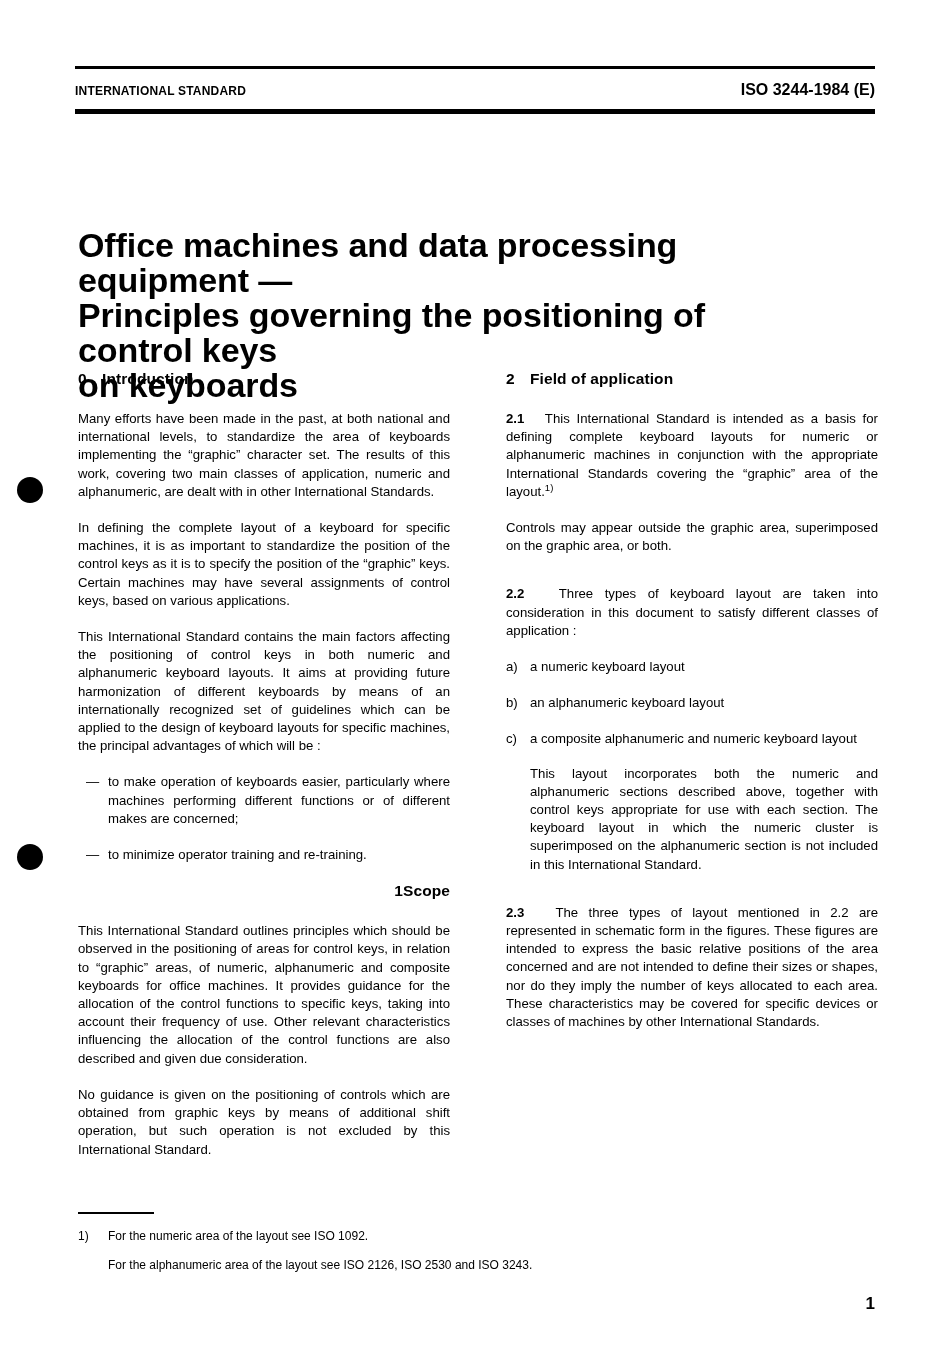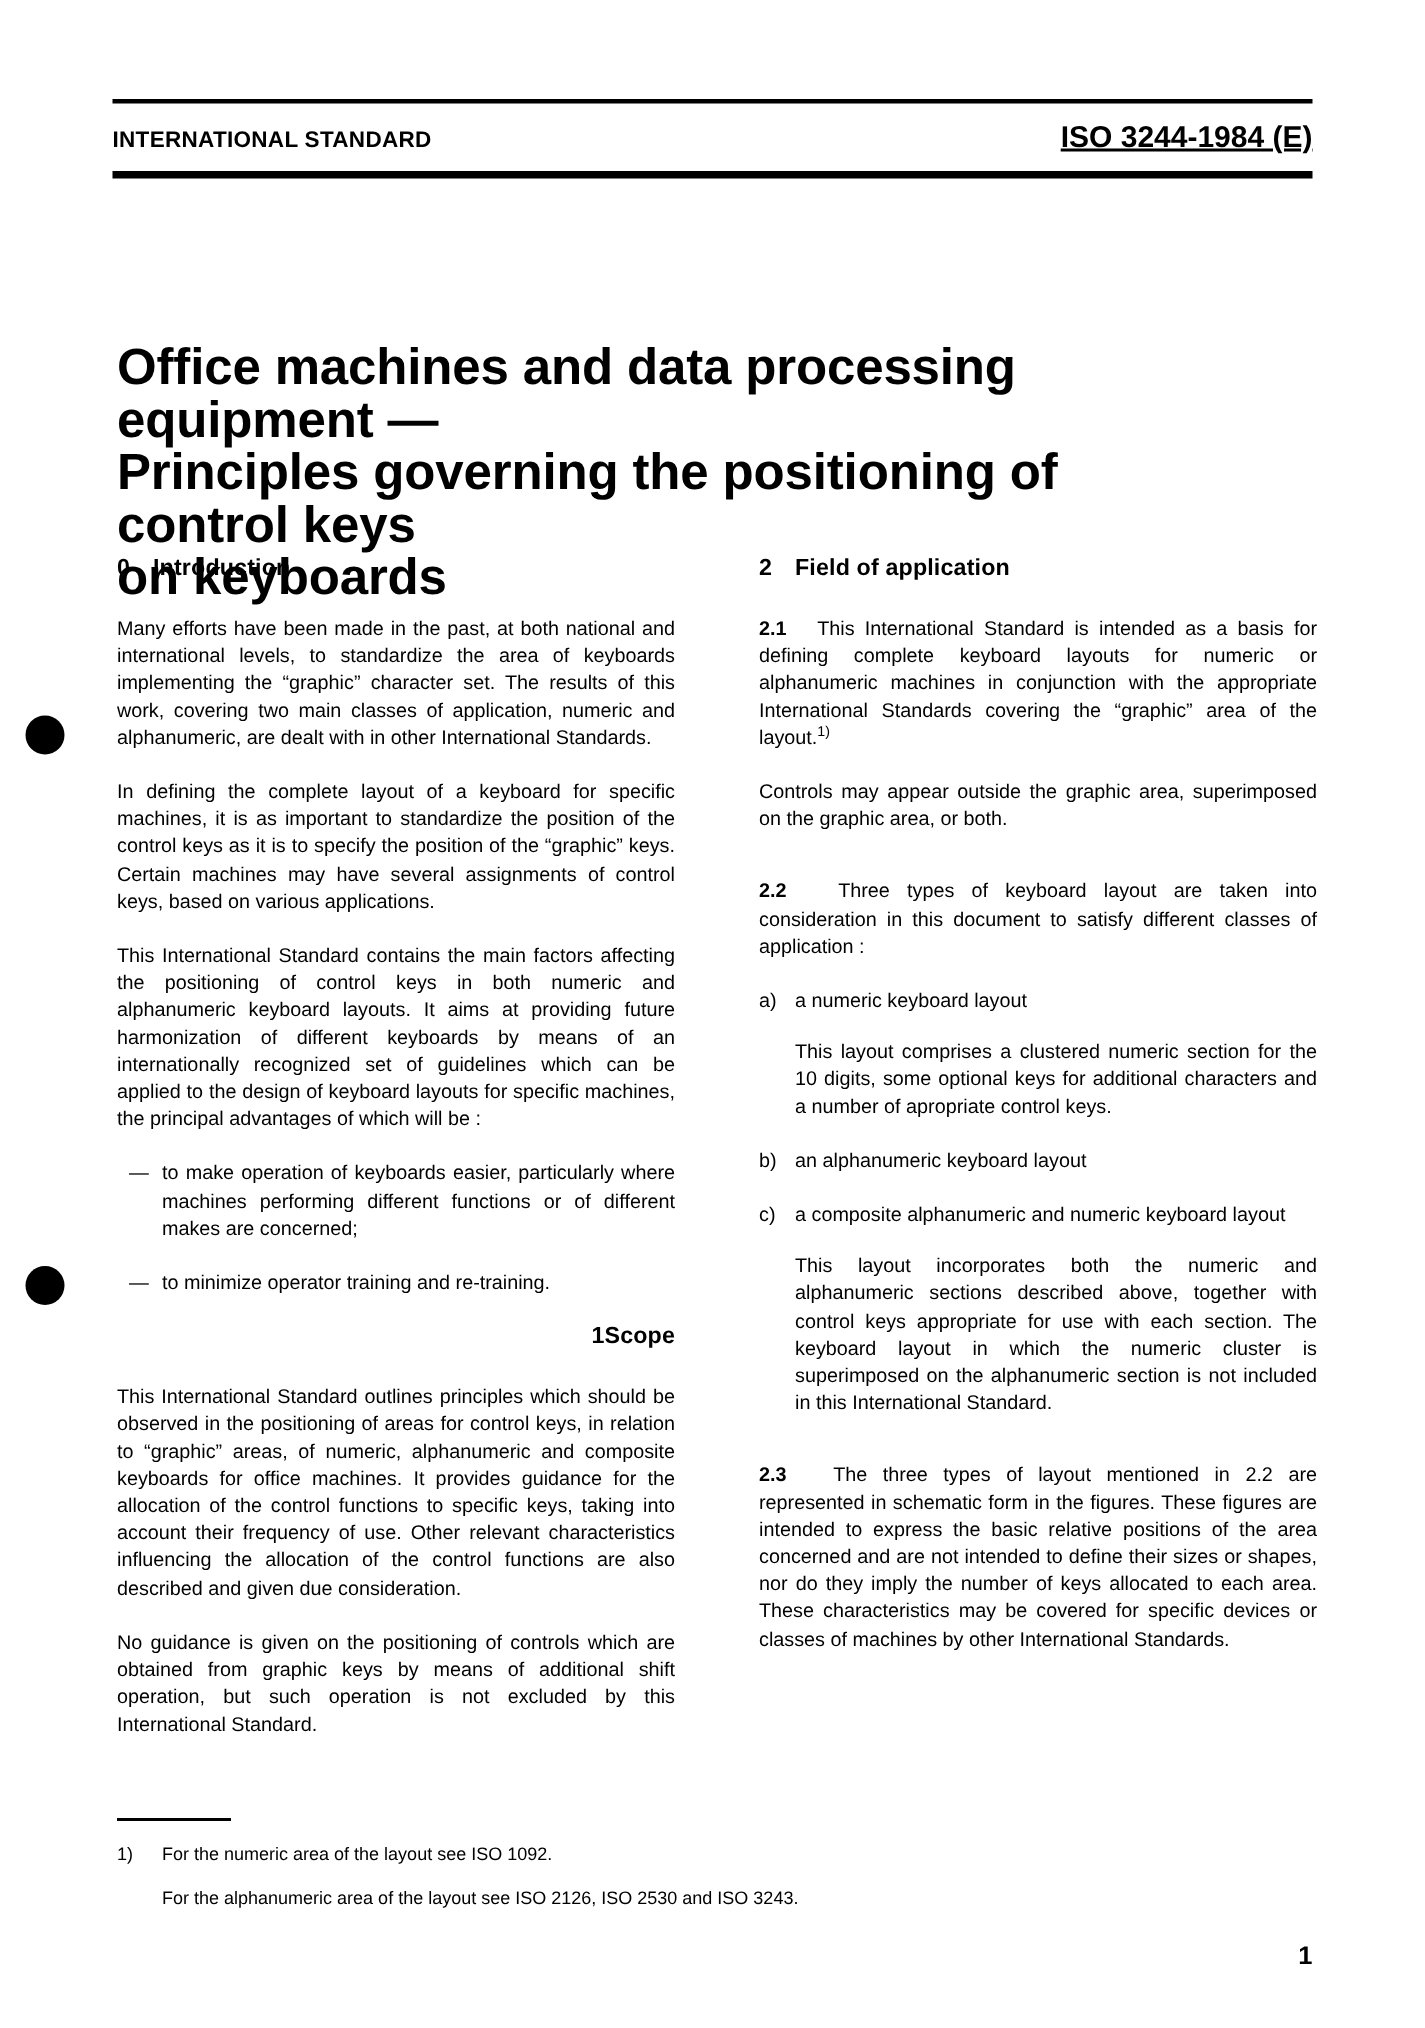--- a/index.html
+++ b/index.html
@@ -48,29 +48,28 @@
     background: #000000;
     width: 100%;
   }
   .header-row {
     display: flex;
     justify-content: space-between;
     align-items: baseline;
     padding: 12px 0 10px 0;
   }
   .header-left {
-    font-size: 15px;
+    font-size: 12px;
     font-weight: bold;
     letter-spacing: 0.2px;
   }
   .header-right {
-    font-size: 20px;
+    font-size: 16px;
     font-weight: bold;
     letter-spacing: 0px;
-    text-decoration: underline;
   }
 
   
   .doc-title {
     position: absolute;
     left: 78px;
     top: 205px;
     width: 700px;
     font-size: 34px;
     font-weight: bold;
@@ -278,21 +277,20 @@
       <div class="spacer-sm"></div>
 
       <p class="body">
         <span class="lead">2.2</span>&nbsp;&nbsp;&nbsp;<span>Three types of keyboard layout are taken into consideration in this document to satisfy different classes of application :</span>
       </p>
 
       <div class="letter-block">
         <div class="letter-head">
           <span class="ltr">a)</span><span>a numeric keyboard layout</span>
         </div>
-        <p class="letter-body">This layout comprises a clustered numeric section for the 10 digits, some optional keys for additional characters and a number of apropriate control keys.</p>
       </div>
 
       <div class="letter-block">
         <div class="letter-head">
           <span class="ltr">b)</span><span>an alphanumeric keyboard layout</span>
         </div>
       </div>
 
       <div class="letter-block">
         <div class="letter-head">

